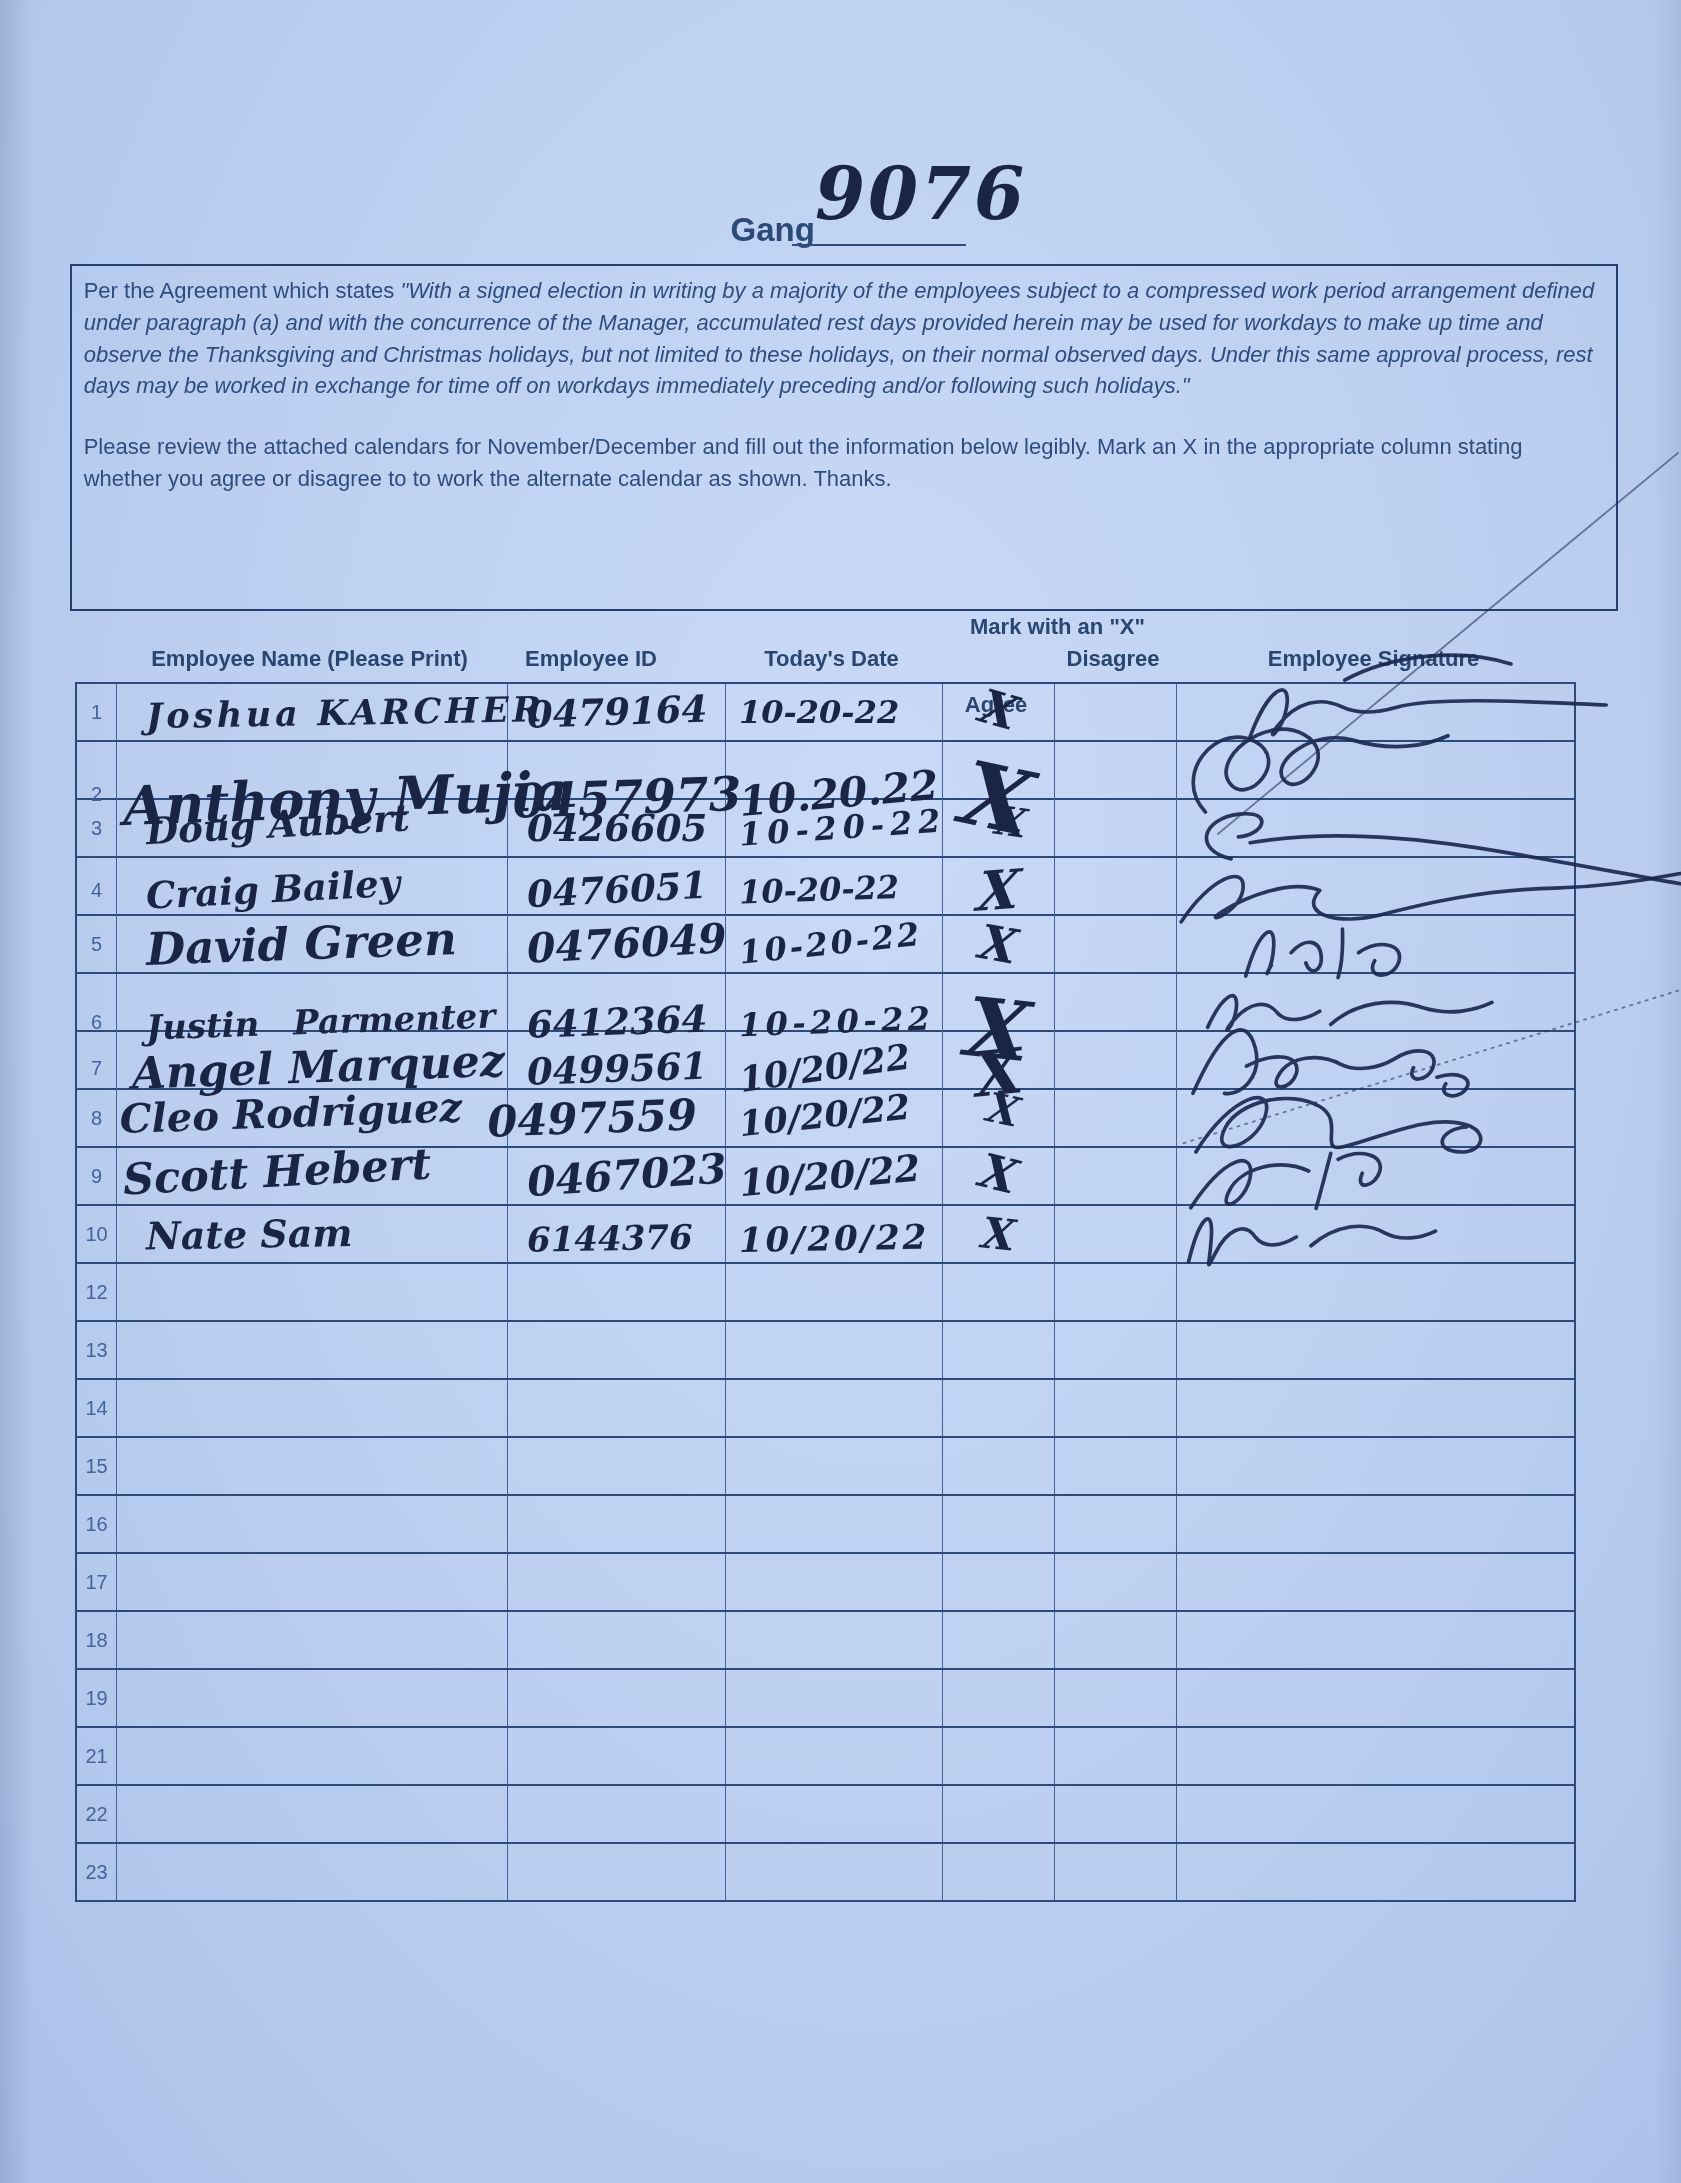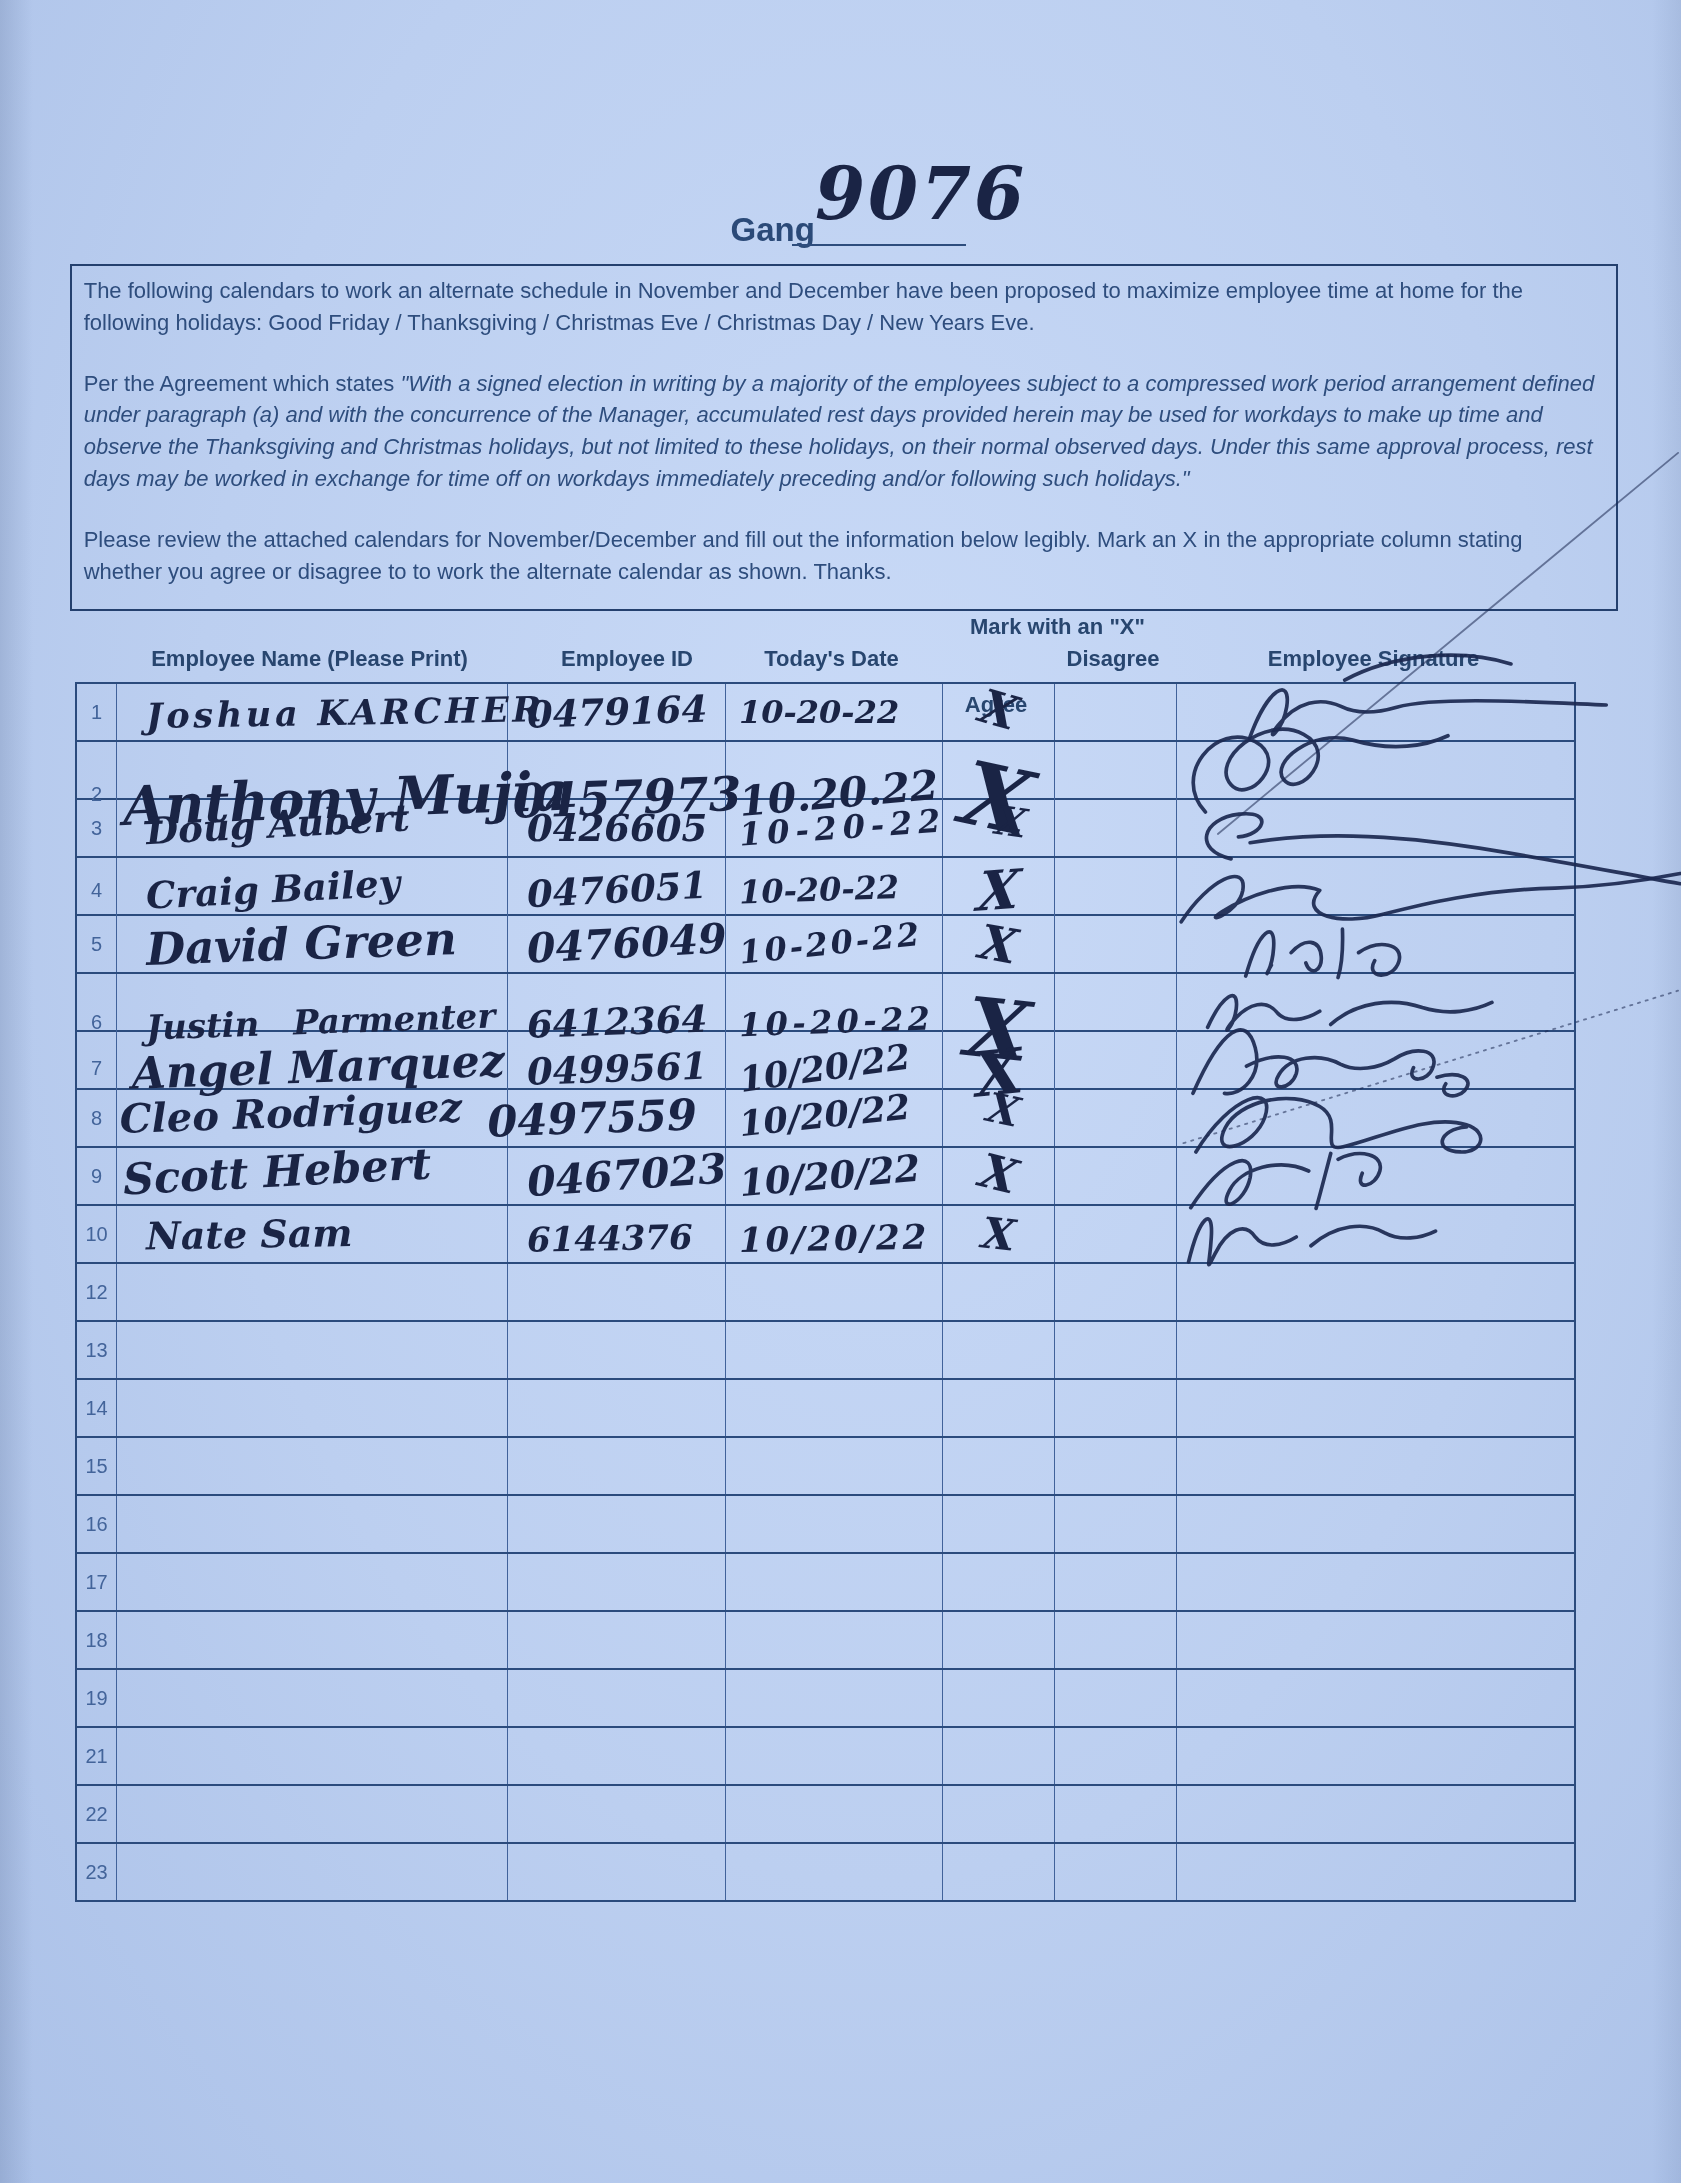--- a/index.html
+++ b/index.html
@@ -27,21 +27,21 @@
     border:2.2px solid #24406e;box-sizing:border-box;
     padding:8.8px 11.7px 0 11.7px;font-size:22px;line-height:1.45;color:#2e4d7d;
   }
   .infobox p{margin:0 0 29px 0;}
   .infobox em{font-style:italic;}
   
   .markx{position:absolute;left:940px;top:614px;width:235px;text-align:center;
     font-size:22px;font-weight:700;color:#28466f;}
   .colhead{position:absolute;top:646px;font-size:22px;font-weight:700;color:#28466f;text-align:center;}
   .h-name{left:114px;width:391px;}
-  .h-id{left:518px;width:218px;}
+  .h-id{left:482px;width:218px;}
   .h-date{left:723px;width:217px;}
   .h-agree{left:940px;width:112px;margin-top:46px;}
   .h-disagree{left:1052px;width:122px;}
   .h-sig{left:1175px;width:397px;}
   
   .table{
     position:absolute;left:75px;top:682px;width:1497px;
     border:2.2px solid #2b4b7d;box-sizing:content-box;
   }
   .trow{
@@ -114,21 +114,20 @@
 
 <div id="paper">
 
   <div class="gang-wrap">
     <span class="gang-label">Gang</span>
     <span class="gang-underline"></span>
     <span class="gang-number hw">9076</span>
   </div>
 
   <div class="infobox">
-    <p>The following calendars to work an alternate schedule in November and December have been proposed to maximize employee time at home for the following holidays: Good Friday / Thanksgiving / Christmas Eve / Christmas Day / New Years Eve.</p>
     <p><span>Per the Agreement which states </span><em>"With a signed election in writing by a majority of the employees subject to a compressed work period arrangement defined under paragraph (a) and with the concurrence of the Manager, accumulated rest days provided herein may be used for workdays to make up time and observe the Thanksgiving and Christmas holidays, but not limited to these holidays, on their normal observed days.  Under this same approval process, rest days may be worked in exchange for time off on workdays immediately preceding and/or following such holidays."</em></p>
     <p>Please review the attached calendars for November/December and fill out the information below legibly.  Mark an X in the appropriate column stating whether you agree or disagree to to work the alternate calendar as shown.  Thanks.</p>
   </div>
 
   <div class="markx">Mark with an "X"</div>
   <div class="colhead h-name">Employee Name (Please Print)</div>
   <div class="colhead h-id">Employee ID</div>
   <div class="colhead h-date">Today's Date</div>
   <div class="colhead h-agree">Agree</div>
   <div class="colhead h-disagree">Disagree</div>

